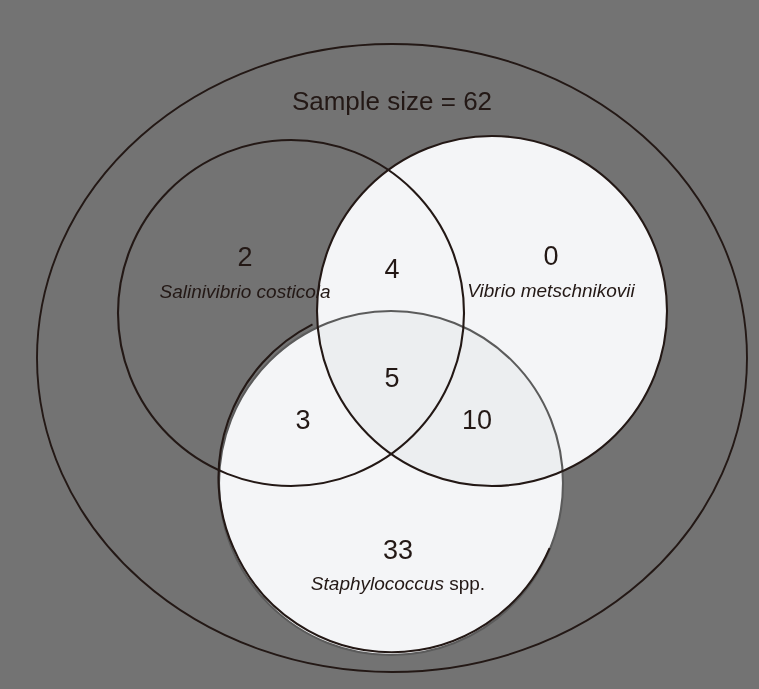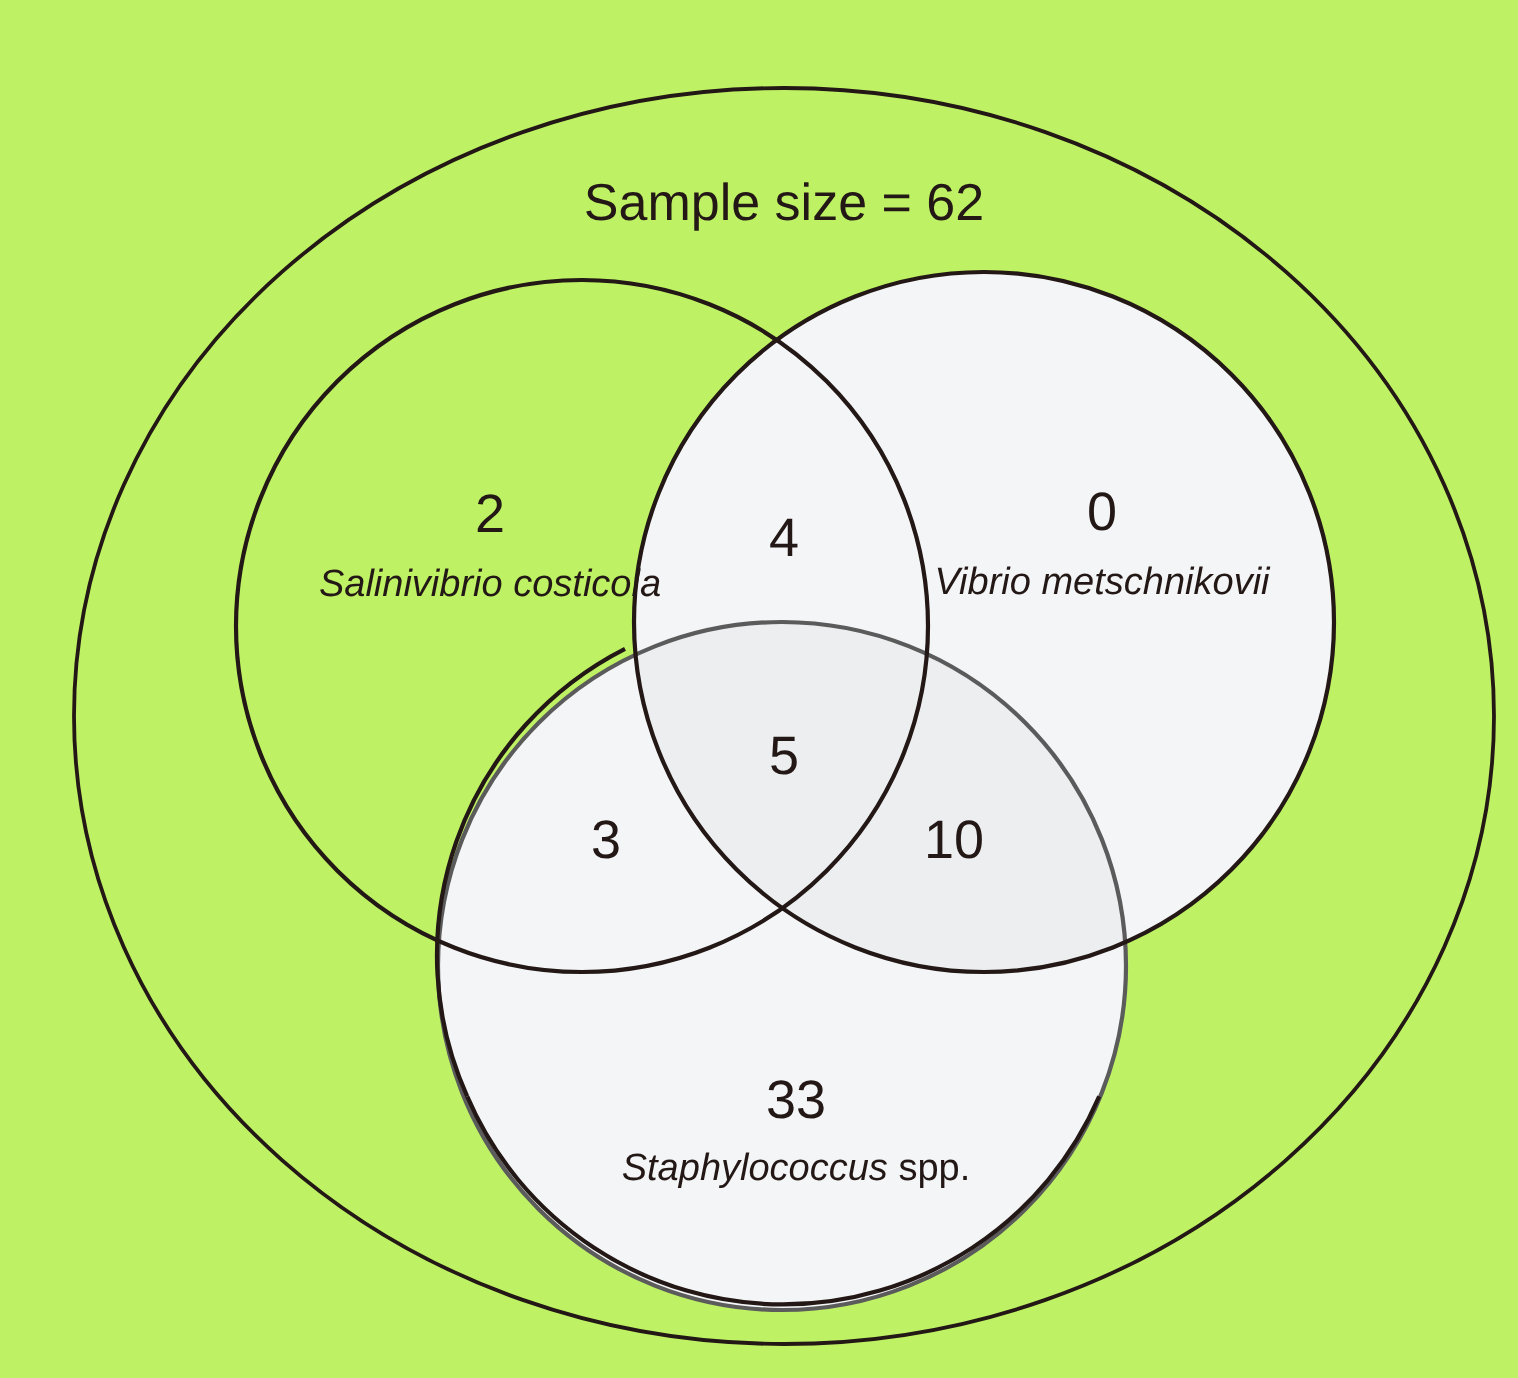--- a/index.html
+++ b/index.html
@@ -10,21 +10,21 @@
   body {
     width: 759px;
     height: 689px;
     font-family: "Liberation Sans", sans-serif;
     overflow: hidden;
   }
   #venn-root {
     position: relative;
     width: 759px;
     height: 689px;
-    background: #bef264;
+    background: #737373;
   }
   svg.venn-canvas {
     display: block;
     width: 759px;
     height: 689px;
   }
   .set-outline-black {
     fill: none;
     stroke: #231815;
     stroke-width: 2.1;

